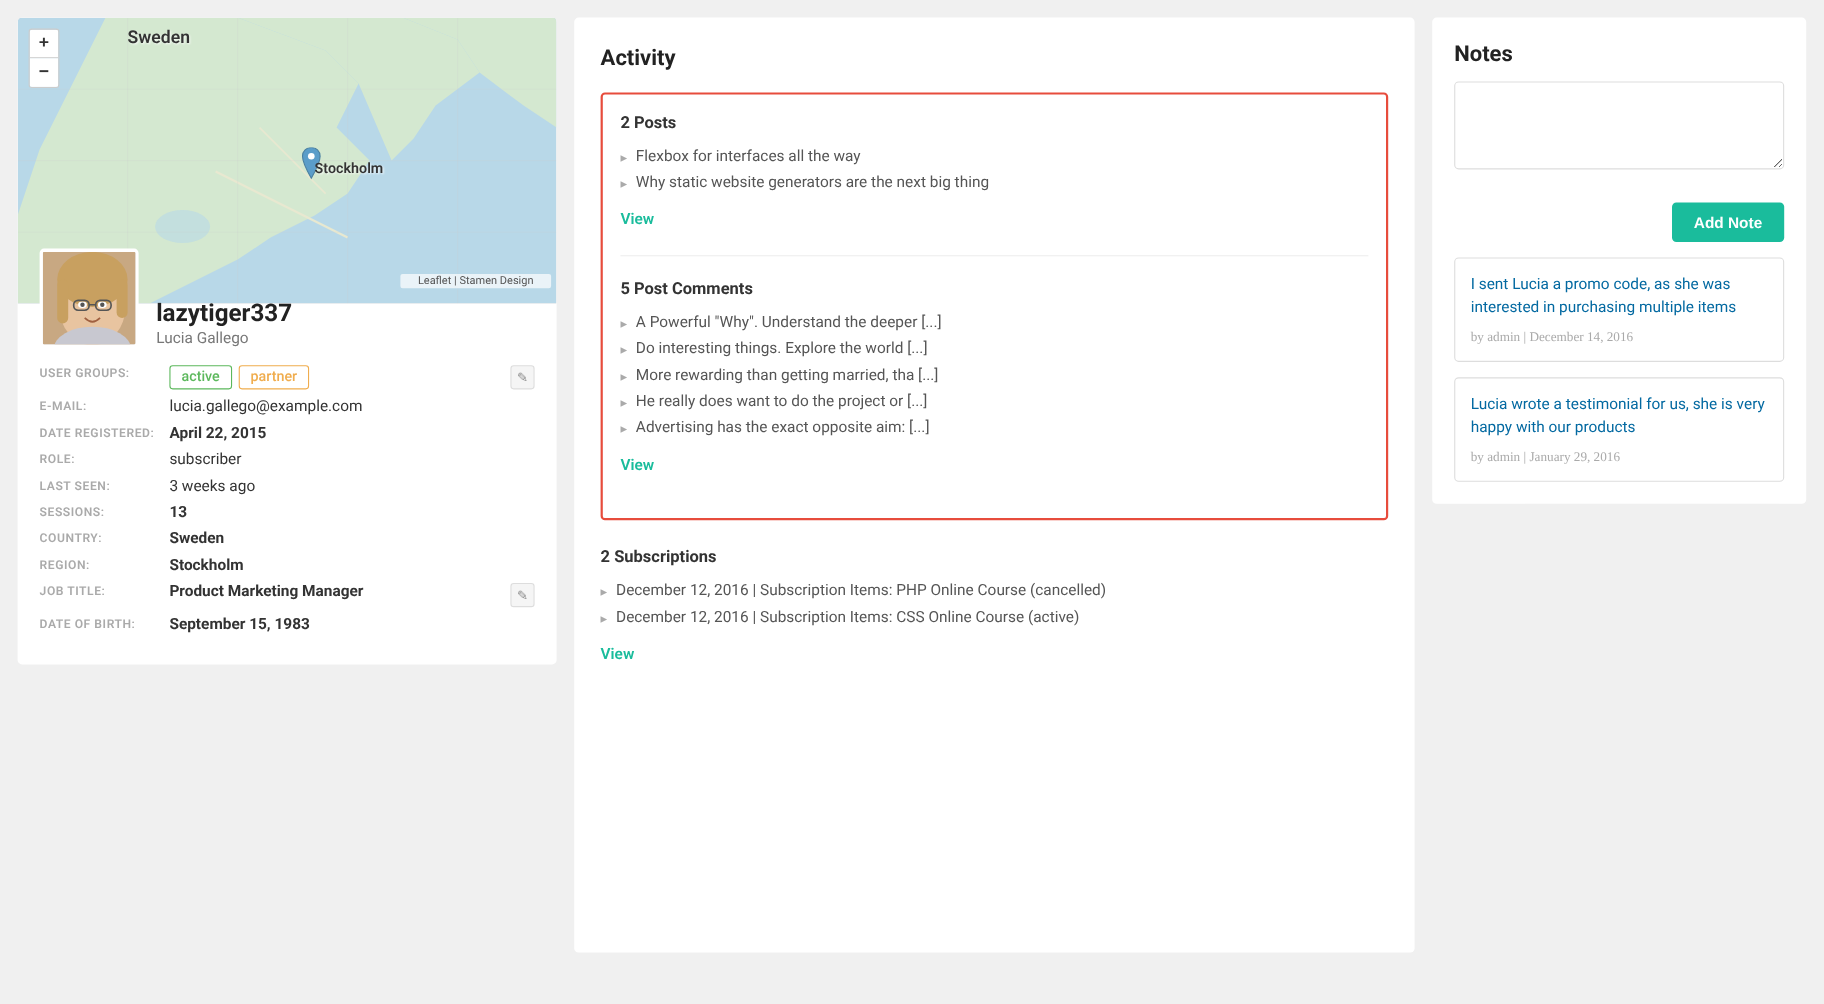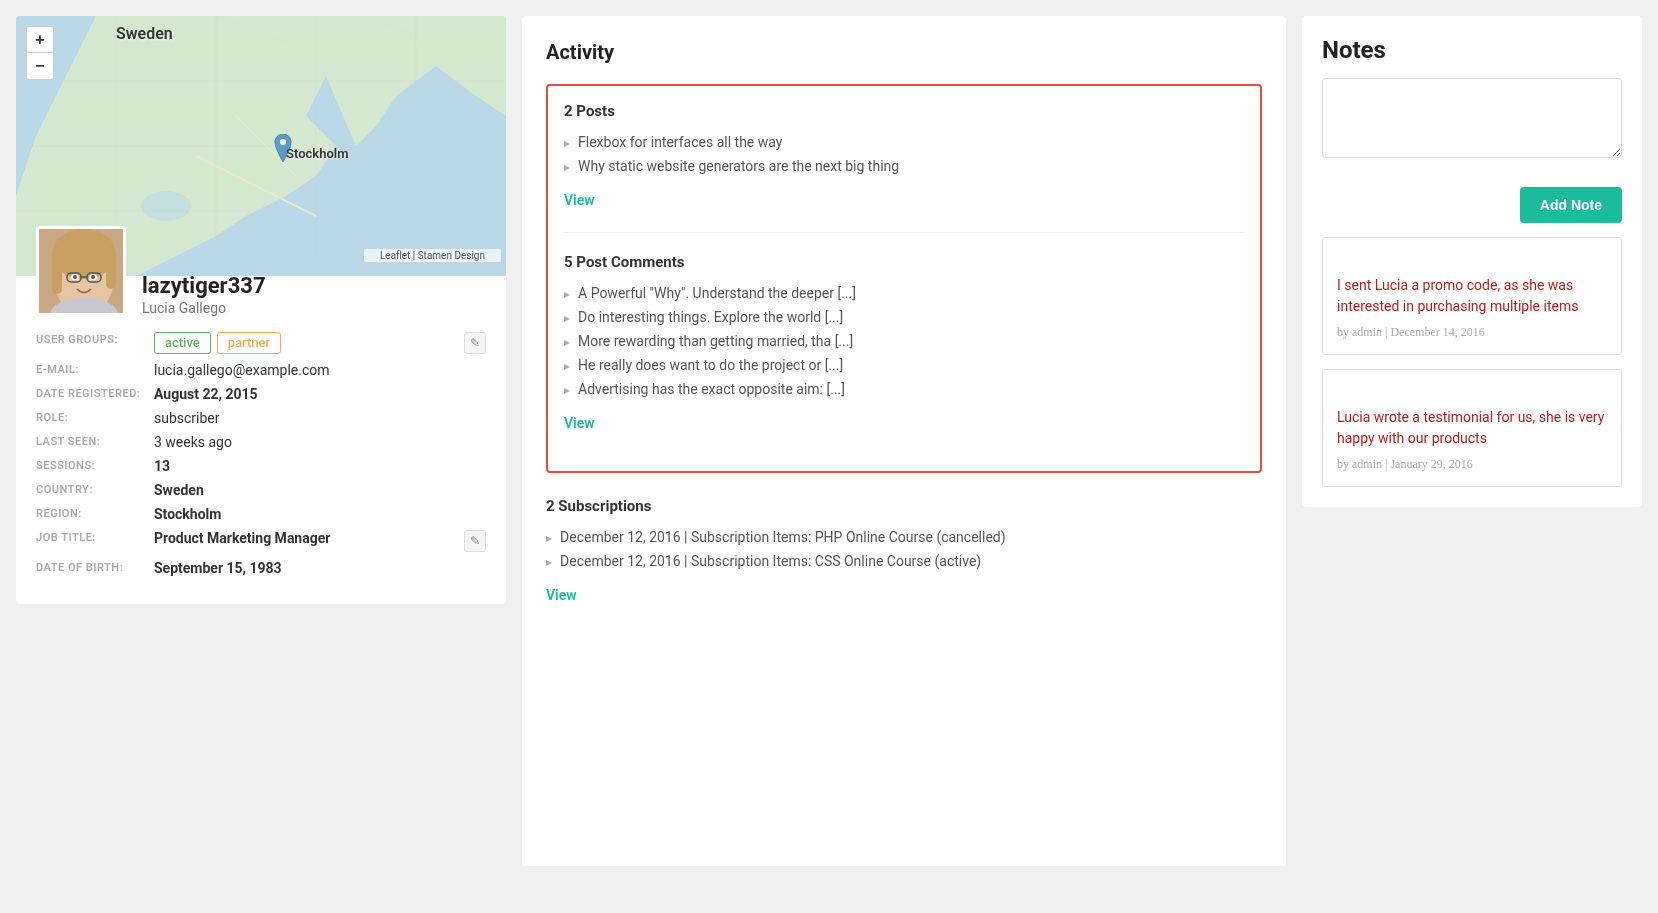--- a/index.html
+++ b/index.html
@@ -263,21 +263,21 @@
     .right-panel {
       width: 340px;
       flex-shrink: 0;
     }
     .notes-card {
       background: #fff;
       border-radius: 4px;
       padding: 20px;
     }
     .notes-title {
-      font-size: 24px;
+      font-size: 20px;
       font-weight: 700;
       color: #222;
       margin-bottom: 14px;
     }
     .notes-textarea {
       width: 100%;
       height: 80px;
       border: 1px solid #ddd;
       border-radius: 4px;
       padding: 8px;
@@ -300,24 +300,23 @@
       cursor: pointer;
     }
     .note-item {
       border: 1px solid #ddd;
       border-radius: 4px;
       padding: 14px;
       margin-top: 14px;
     }
     .note-text {
       font-size: 14px;
-      color: #b91c1c;
+      color: #0369a1;
       line-height: 1.5;
       margin-bottom: 8px;
-      margin-top: 23px;
     }
     .note-meta {
       font-size: 12px;
       color: #aaa;
       font-family: Liberation Serif, serif;
     }
   </style>
 </head>
 <body>
 
@@ -411,21 +410,21 @@
             <div class="edit-icon">✎</div>
           </div>
         </div>
 
         <div class="meta-row">
           <span class="meta-label">E-MAIL:</span>
           <span class="meta-value">lucia.gallego@example.com</span>
         </div>
         <div class="meta-row">
           <span class="meta-label">DATE REGISTERED:</span>
-          <span class="meta-value bold">August 22, 2015</span>
+          <span class="meta-value bold">April 22, 2015</span>
         </div>
         <div class="meta-row">
           <span class="meta-label">ROLE:</span>
           <span class="meta-value">subscriber</span>
         </div>
         <div class="meta-row">
           <span class="meta-label">LAST SEEN:</span>
           <span class="meta-value">3 weeks ago</span>
         </div>
         <div class="meta-row">

